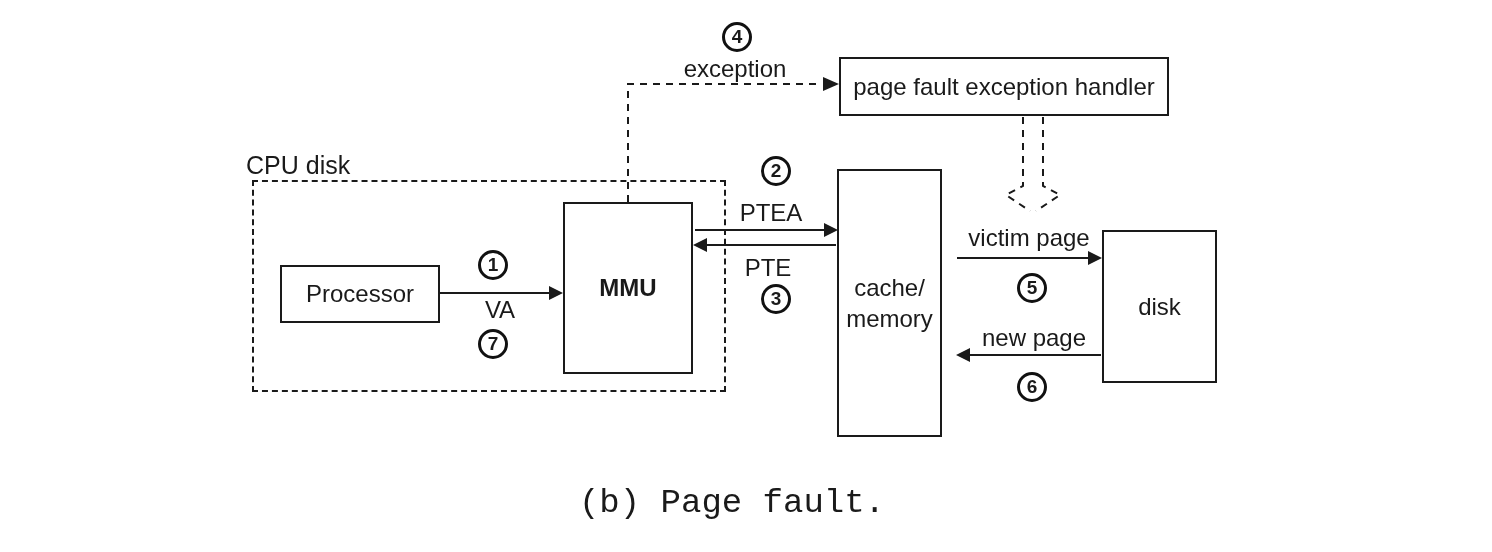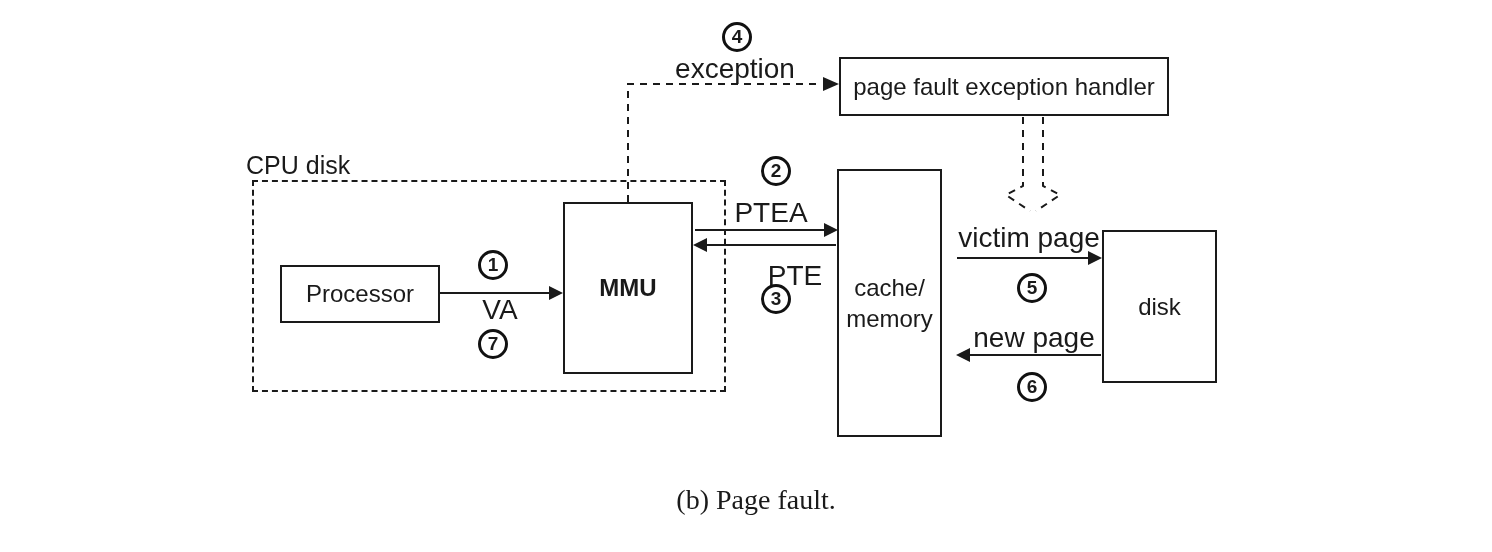--- a/index.html
+++ b/index.html
@@ -53,21 +53,21 @@
     border: 2px dashed #1a1a1a;
     background: transparent;
   }
   .chip-label {
     position: absolute;
     font-size: 25px;
     white-space: nowrap;
   }
   .edge-label {
     position: absolute;
-    font-size: 28px;
+    font-size: 24px;
     white-space: nowrap;
     transform: translate(-50%, -50%);
     background: transparent;
   }
   .step {
     position: absolute;
     width: 30px;
     height: 30px;
     box-sizing: border-box;
     border: 3px solid #111111;
@@ -75,25 +75,24 @@
     background: #ffffff;
     display: flex;
     align-items: center;
     justify-content: center;
     font-size: 19px;
     font-weight: bold;
     transform: translate(-50%, -50%);
   }
   .caption {
     position: absolute;
-    font-family: Liberation Serif, serif;
-    font-size: 28px;
+    font-family: Liberation Mono, monospace;
+    font-size: 34px;
     white-space: nowrap;
     transform: translateX(-50%);
-    margin-left: 24px;
   }
 </style>
 </head>
 <body>
 
 <div class="canvas">
 
   <svg class="arrows" viewBox="0 0 1492 552">
 
     <g>
@@ -153,21 +152,21 @@
       <div>memory</div>
     </div>
   </div>
 
   <div class="box" style="left:1102px; top:230px; width:115px; height:153px;">
     <span>disk</span>
   </div>
 
   <div class="edge-label" style="left:500px; top:310px;">VA</div>
   <div class="edge-label" style="left:771px; top:213px;">PTEA</div>
-  <div class="edge-label" style="left:768px; top:276px;margin-left:27px;">PTE</div>
+  <div class="edge-label" style="left:768px; top:268px;">PTE</div>
   <div class="edge-label" style="left:735px; top:69px;">exception</div>
   <div class="edge-label" style="left:1029px; top:238px;">victim page</div>
   <div class="edge-label" style="left:1034px; top:338px;">new page</div>
 
   <div class="step" style="left:493px; top:265px;">
     <span>1</span>
   </div>
   <div class="step" style="left:493px; top:344px;">
     <span>7</span>
   </div>

